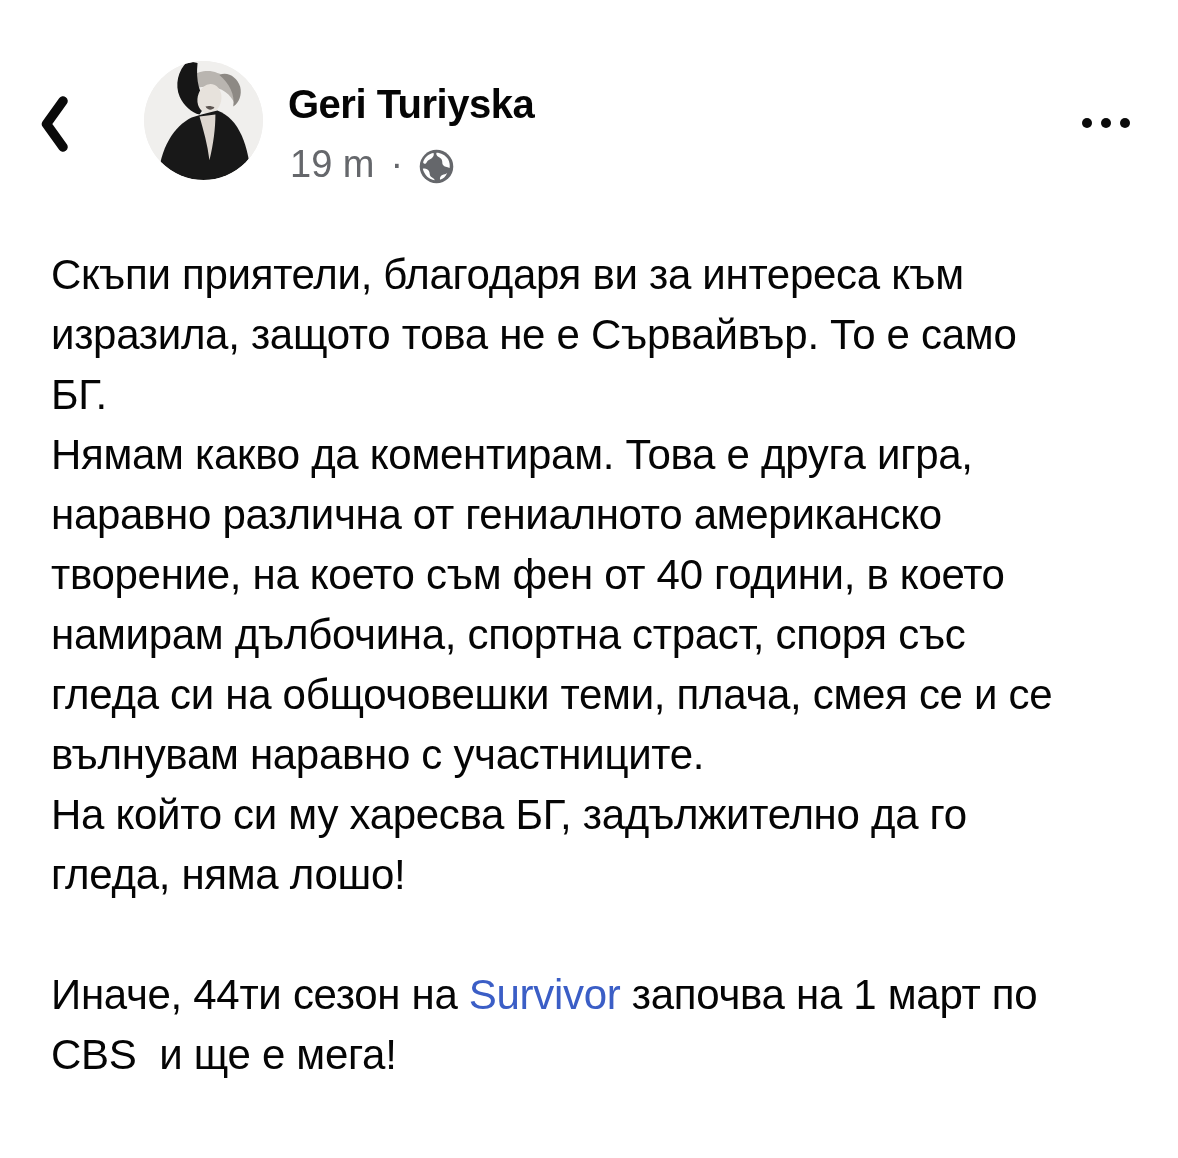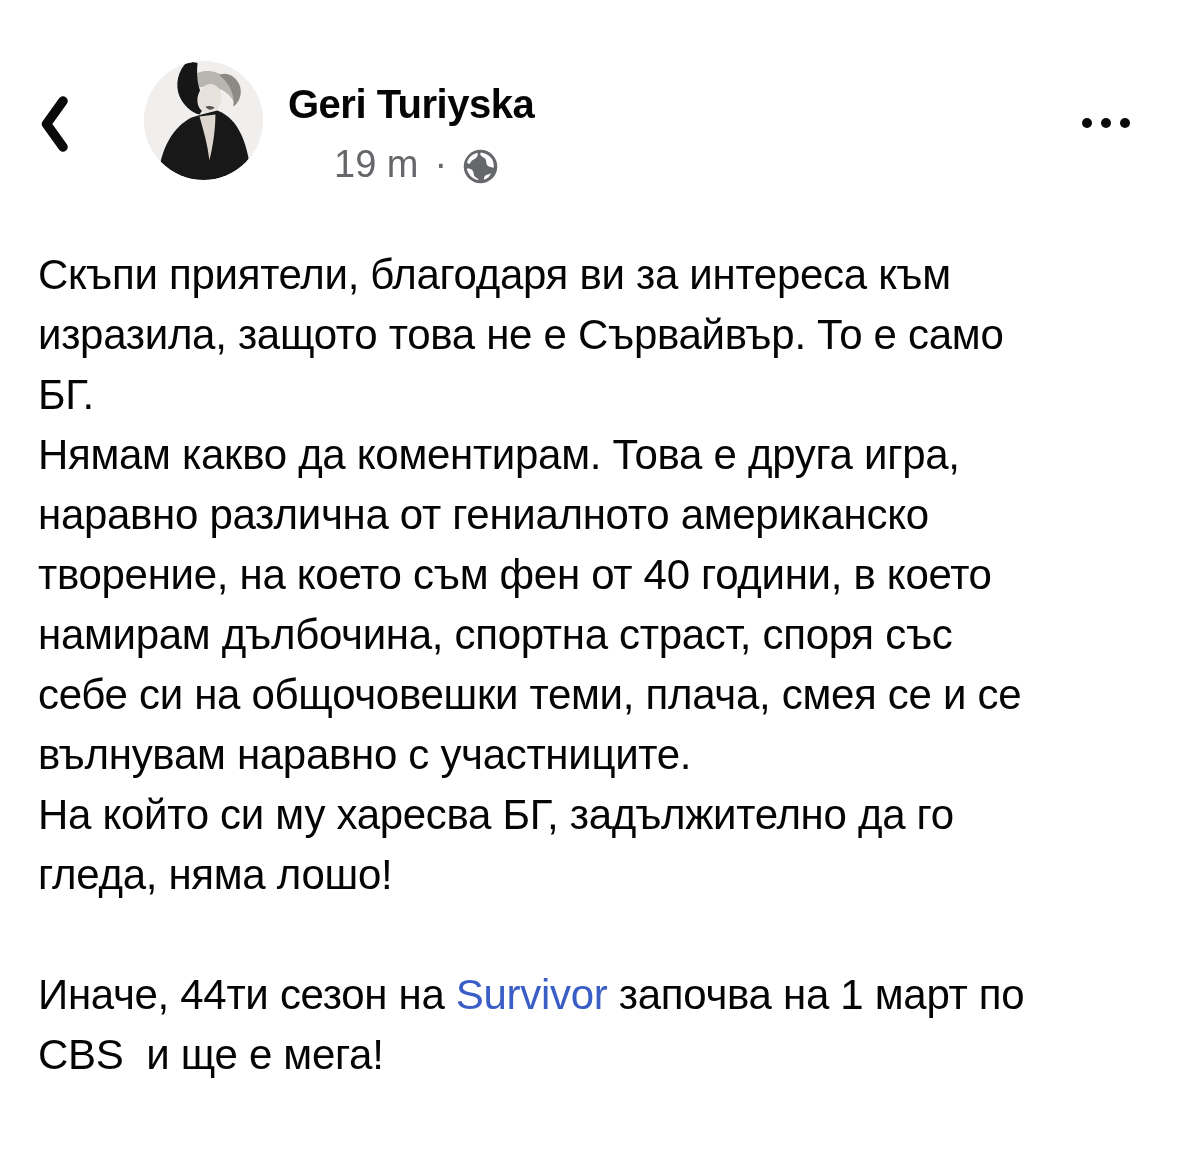--- a/index.html
+++ b/index.html
@@ -36,42 +36,42 @@
 
   .author-name {
     position: absolute; left: 288px; top: 80px;
     font-size: 40px; font-weight: 700; line-height: 48px;
     color: #050505; letter-spacing: -0.5px; cursor: pointer;
   }
 
   .meta-row {
     position: absolute; left: 290px; top: 141px;
     display: flex; align-items: center; gap: 14px;
-    font-size: 38px; line-height: 46px; color: #65676b; margin-left: 44px;
+    font-size: 38px; line-height: 46px; color: #65676b;
   }
   .meta-sep { font-size: 38px; color: #65676b; padding: 0 2px; }
   .globe-icon { width: 35px; height: 35px; display: block; margin-top: 2px; }
 
   .more-btn {
     position: absolute; left: 1070px; top: 100px;
     width: 72px; height: 46px;
     display: flex; align-items: center; justify-content: center; gap: 9px;
     background: none; border: none; cursor: pointer;
   }
   .more-btn .dot {
     width: 10px; height: 10px; border-radius: 50%; background: #0a0a0a;
   }
 
   
   .post-body {
     position: absolute; left: 38px; top: 245px; right: 20px;
     font-size: 42px; line-height: 60px; letter-spacing: -0.3px;
     color: #050505;
   }
-  .line { white-space: pre; min-height: 60px; }
+  .line { white-space: pre; min-height: 60px; margin-left: 13px; }
   .line a {
     color: #3b5ec6; text-decoration: none; cursor: pointer; text-align: right;
   }
 </style>
 </head>
 <body>
 
 <div class="screen">
 
   <div class="header">
@@ -138,21 +138,21 @@
   </div>
 
   <div class="post-body">
     <div class="line">Скъпи приятели, благодаря ви за интереса към</div>
     <div class="line">изразила, защото това не е Сървайвър. То е само</div>
     <div class="line">БГ.</div>
     <div class="line">Нямам какво да коментирам. Това е друга игра,</div>
     <div class="line">наравно различна от гениалното американско</div>
     <div class="line">творение, на което съм фен от 40 години, в което</div>
     <div class="line">намирам дълбочина, спортна страст, споря със</div>
-    <div class="line">себе си на общочовешки теми, плача, смея се и се</div>
+    <div class="line">гледа си на общочовешки теми, плача, смея се и се</div>
     <div class="line">вълнувам наравно с участниците.</div>
     <div class="line">На който си му харесва БГ, задължително да го</div>
     <div class="line">гледа, няма лошо!</div>
     <div class="line"></div>
     <div class="line"><span>Иначе, 44ти сезон на </span><a>Survivor</a><span> започва на 1 март по</span></div>
     <div class="line">CBS  и ще е мега!</div>
   </div>
 
 </div>
 

